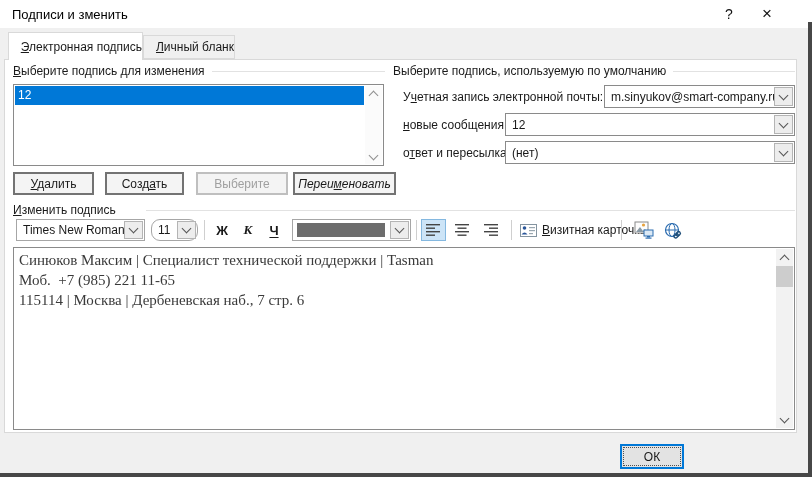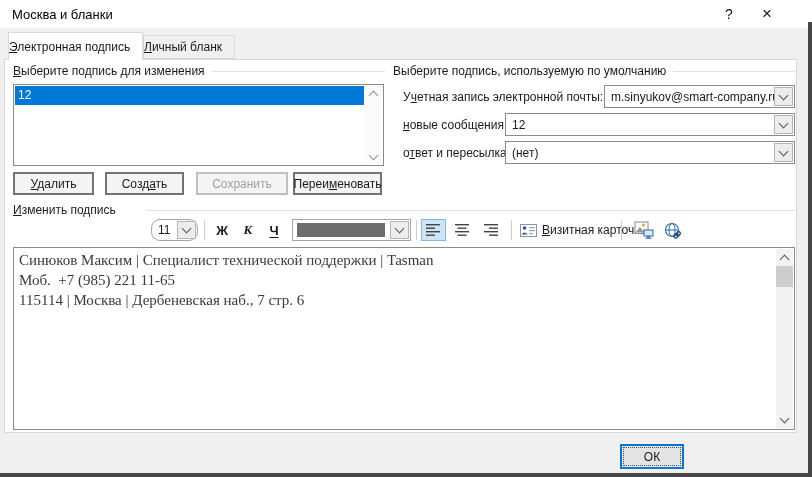--- a/index.html
+++ b/index.html
@@ -14,21 +14,21 @@
 
   
   #titlebar { left:0; top:0; width:812px; height:28px; background:#fff; }
   #title-text { left:12px; top:7px; font-size:13px; color:#000; }
   .cap-btn { top:0; height:28px; width:38px; display:flex; align-items:center; justify-content:center;
              font-size:14px; color:#111; cursor:default; }
   #help-btn { left:710px; }
   #close-btn { left:748px; font-size:17px; font-weight:300; }
 
   
-  .tab { display:flex; align-items:center; justify-content:flex-start; border:1px solid #d9d9d9; }
+  .tab { display:flex; align-items:center; justify-content:flex-end; border:1px solid #d9d9d9; }
   #tab-active { left:8px; top:32px; width:135px; height:28px; background:#fff; border-bottom:none; z-index:3; }
   #tab-inactive { left:143px; top:35px; width:92px; height:24px; background:#f0f0f0; z-index:3; }
 
   
   #tabpage { left:4px; top:59px; width:793px; height:374px; background:#fff; border:1px solid #d9d9d9; }
 
   
   .group-hd { display:flex; align-items:center; height:15px; }
   .group-hd .hd-label { white-space:nowrap; padding-right:7px;text-align:right; }
   .group-hd .hd-rule { flex:1; border-top:1px solid #e2e2e2; margin-top:2px; }
@@ -45,21 +45,21 @@
   .chev { width:7px; height:7px; border-right:1px solid #8f8f8f; border-bottom:1px solid #8f8f8f; }
   .chev.up   { transform:rotate(-135deg); margin-top:4px; }
   .chev.down { transform:rotate(45deg);  margin-top:-3px; }
 
   
   .btn { display:flex; align-items:center; justify-content:center; height:23px;
          background:#f4f4f4; border:2px solid #737373; font-size:12px; color:#1a1a1a; }
   #btn-delete { left:13px;  top:172px; width:81px; }
   #btn-create { left:105px; top:172px; width:79px; }
   #btn-save   { left:196px; top:172px; width:92px; color:#a0a0a0; border-color:#bfbfbf; }
-  #btn-rename { left:293px; top:172px; width:89px; }
+  #btn-rename { left:293px; top:172px; width:103px;font-style:italic; }
 
   
   .row-label { white-space:nowrap; }
   #r1-label { left:403px; top:90px; }
   #r2-label { left:403px; top:118px; }
   #r3-label { left:403px; top:146px; }
   .combo { background:#fff; border:1px solid #8a8a8a; }
   .combo .val { position:absolute; left:6px; top:50%; transform:translateY(-50%); white-space:nowrap; }
   .dropbtn { position:absolute; right:1px; top:1px; bottom:1px; width:19px; background:#ededed;
              border:1px solid #b4b4b4; display:flex; align-items:center; justify-content:center; }
@@ -113,21 +113,21 @@
   #edge-bottom { left:0; bottom:0; width:812px; height:4px; background:#474747; }
 
   .bars rect { fill:#444; }
 </style>
 </head>
 <body>
 
 <div id="dialog">
 
   <div class="abs" id="titlebar">
-    <span class="abs" id="title-text">Москва и бланки</span>
+    <span class="abs" id="title-text">Подписи и зменить</span>
     <div class="abs cap-btn" id="help-btn">
         <span>?</span>
       </div>
     <div class="abs cap-btn" id="close-btn">
         <span>×</span>
       </div>
   </div>
 
   <div class="abs tab" id="tab-active">
     <span><span class="mn">Э</span><span>лектронная подпись</span></span>
@@ -155,21 +155,21 @@
     </div>
   </div>
 
   <div class="abs btn" id="btn-delete">
     <span><span class="mn">У</span><span>далить</span></span>
   </div>
   <div class="abs btn" id="btn-create">
     <span><span>Созд</span><span class="mn">а</span><span>ть</span></span>
   </div>
   <div class="abs btn" id="btn-save">
-    <span>Сохранить</span>
+    <span>Выберите</span>
   </div>
   <div class="abs btn" id="btn-rename">
     <span><span>Переи</span><span class="mn">м</span><span>еновать</span></span>
   </div>
 
   <div class="abs group-hd" id="rg-hd">
     <span class="hd-label">Выберите подпись, используемую по умолчанию</span>
     <span class="hd-rule"></span>
   </div>
 
@@ -195,20 +195,26 @@
     <span class="dropbtn">
         <span class="chev down"></span>
       </span>
   </div>
 
   <div class="abs group-hd" id="eg-hd">
     <span class="hd-label"><span class="mn">И</span><span>зменить подпись</span></span>
     <span class="hd-rule"></span>
   </div>
 
+  <div class="abs combo" id="combo-font">
+    <span class="val">Times New Roman</span>
+    <span class="dropbtn">
+        <span class="chev down"></span>
+      </span>
+  </div>
   <div class="abs combo" id="combo-size">
     <span class="val">11</span>
     <span class="dropbtn">
         <span class="chev down"></span>
       </span>
   </div>
   <div class="abs tb-sep" id="sep1"></div>
   <div class="abs tb-btn" id="btn-bold">
       <span>Ж</span>
     </div>

